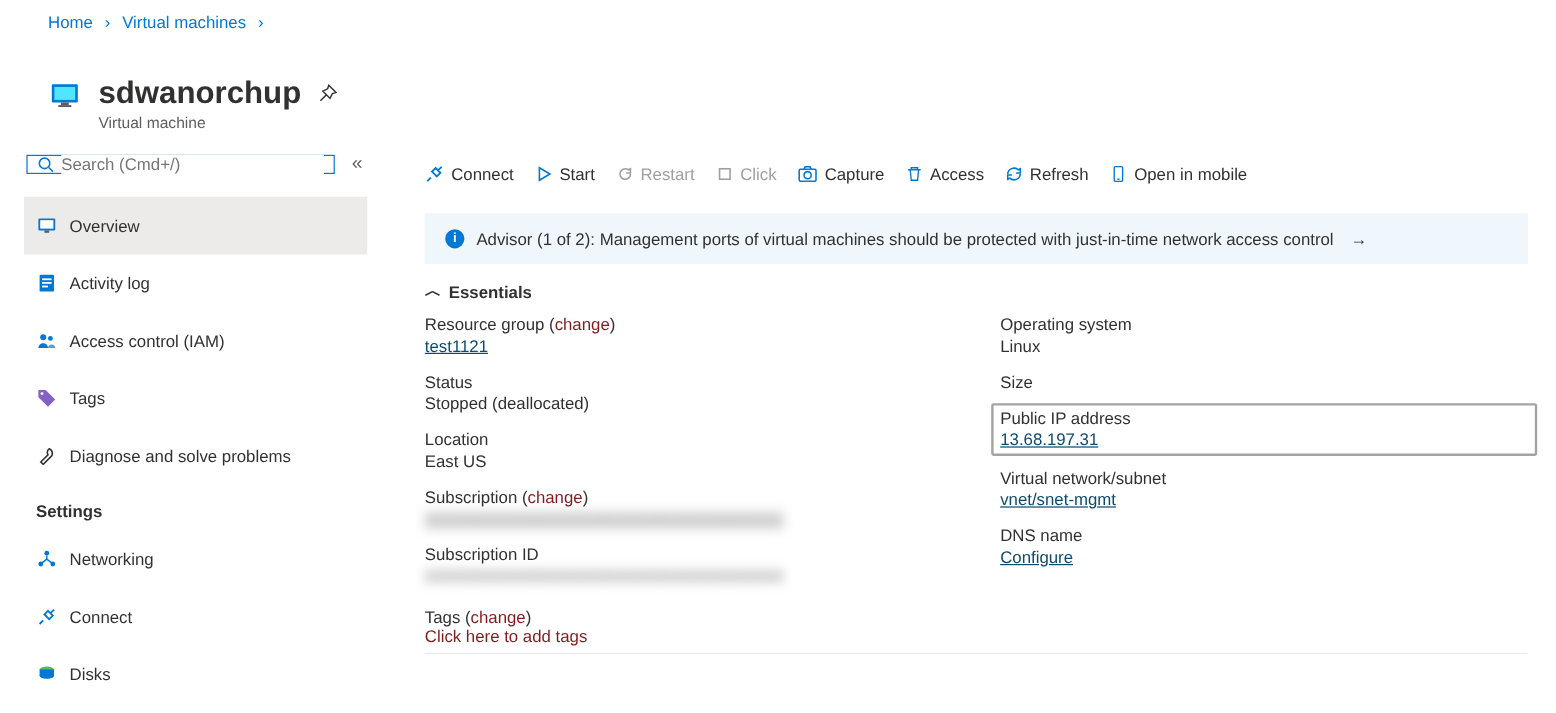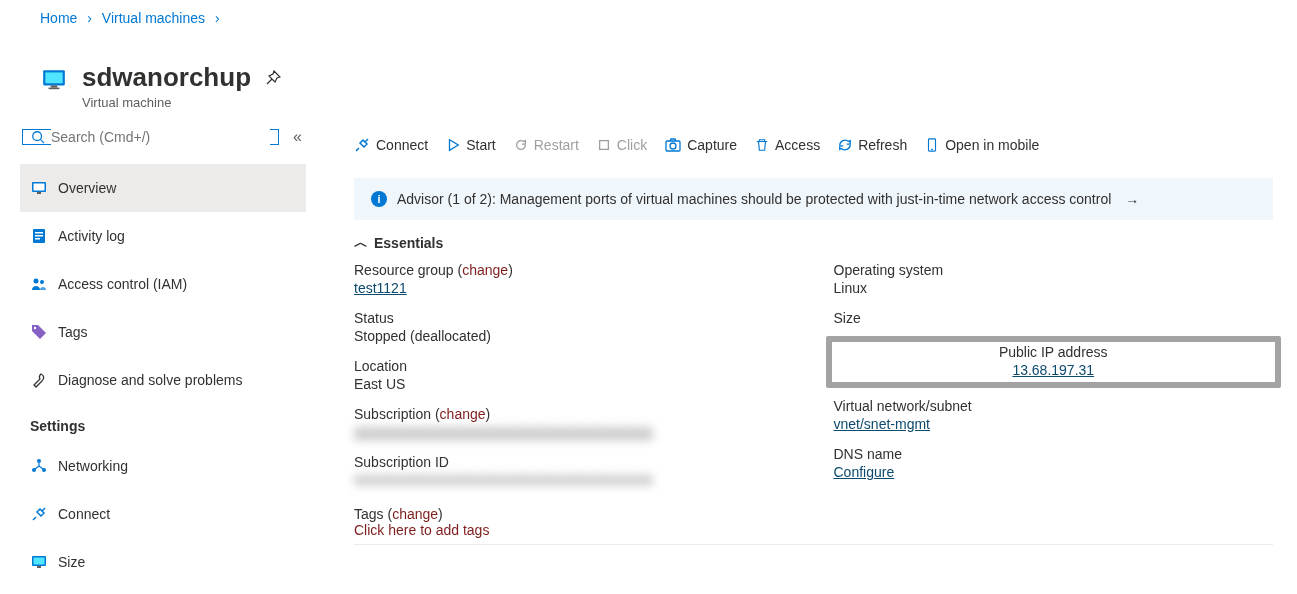--- a/index.html
+++ b/index.html
@@ -42,21 +42,21 @@
 
 .essentials-header { display:flex; align-items:center; gap:6px; font-weight:600; margin-bottom:10px; cursor:pointer;}
 .essentials { display:flex; gap: 40px; }
 .ess-col { flex:1; }
 .ess-item { margin-bottom: 14px; }
 .ess-label { color:#323130; font-size:14px; }
 .ess-value { font-size:14px; margin-top:2px;}
 .ess-link { color:#0c4a6e;text-decoration:underline; }
 .blur { filter: blur(5px); color:#555; user-select:none;}
 
-.highlight-box { border: 6px solid #a3a3a3; padding: 2px 6px 4px; margin: -4px -8px 10px; border-radius:2px;text-align:center;}
+.highlight-box { border: 2px solid #a3a3a3; padding: 2px 6px 4px; margin: -4px -8px 10px; border-radius:2px;}
 
 .tags-row { margin-top: 4px; border-bottom: 1px solid #edebe9; padding-bottom: 6px;}
 </style>
 </head>
 <body>
 
 <div class="breadcrumb">
   <a class="crumb">Home</a>
   <span class="sep">›</span>
   <a class="crumb">Virtual machines</a>
@@ -164,20 +164,30 @@
       <span class="icon">
           <svg width="16" height="16" viewBox="0 0 16 16" fill="none" stroke="#0078d4" stroke-width="1.5">
             <path d="M5 11l-3 3M11 5l3-3M6 6l4 4M9 3l4 4-3 3-4-4z"></path>
           </svg>
         </span>
       <span>Connect</span>
     </div>
     <div class="nav-item">
       <span class="icon">
           <svg width="16" height="16" viewBox="0 0 16 16">
+            <ellipse cx="8" cy="4" rx="6" ry="2.5" fill="#5bb75b"></ellipse>
+            <path d="M2 4v5c0 1.4 2.7 2.5 6 2.5s6-1.1 6-2.5V4" fill="#0078d4"></path>
+            <ellipse cx="8" cy="9" rx="6" ry="2.5" fill="#0078d4"></ellipse>
+          </svg>
+        </span>
+      <span>Disks</span>
+    </div>
+    <div class="nav-item">
+      <span class="icon">
+          <svg width="16" height="16" viewBox="0 0 16 16">
             <rect x="1" y="2" width="14" height="10" rx="1" fill="#0078d4"></rect>
             <rect x="2.5" y="3.5" width="11" height="7" fill="#50e6ff"></rect>
             <rect x="6" y="12" width="4" height="2" fill="#605e5c"></rect>
           </svg>
         </span>
       <span>Size</span>
     </div>
     <div class="nav-item">
       <span class="icon">
           <svg width="16" height="16" viewBox="0 0 16 16">

